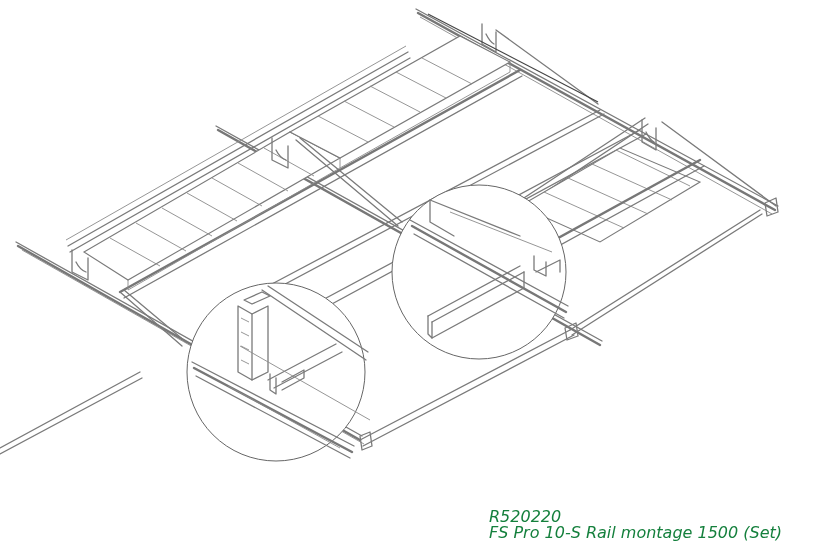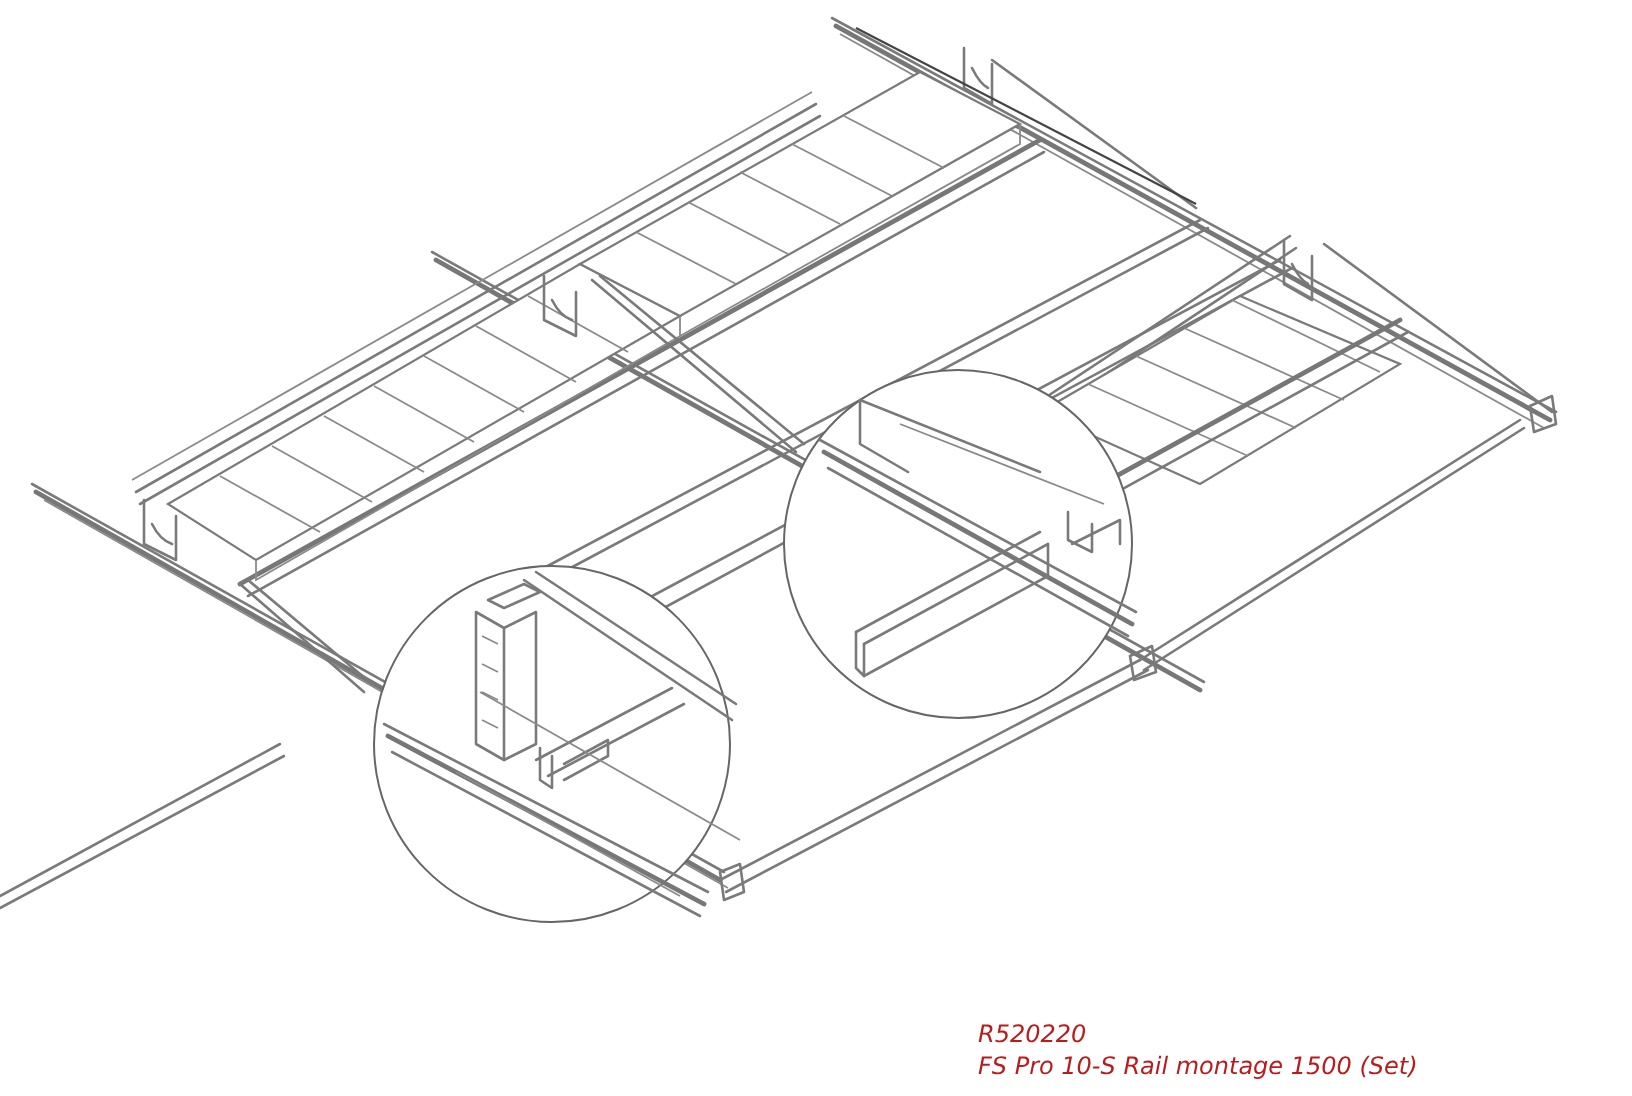--- a/index.html
+++ b/index.html
@@ -7,21 +7,21 @@
     #drawing { position: absolute; left: 0; top: 0; width: 816px; height: 548px; }
     .ln { stroke: #7a7a7a; stroke-width: 1.3; fill: none; stroke-linecap: round; stroke-linejoin: round; }
     .ln-thin { stroke: #8a8a8a; stroke-width: 0.9; fill: none; }
     .ln-thick { stroke: #777777; stroke-width: 2.4; fill: none; stroke-linecap: round; }
     .ln-dark { stroke: #444444; stroke-width: 1.1; fill: none; }
     .panel { fill: #ffffff; stroke: #7a7a7a; stroke-width: 1.1; }
     .zoom-circle { fill: #ffffff; stroke: #666666; stroke-width: 1; }
     .caption {
       position: absolute; left: 489px; top: 509px;
       font-family: "DejaVu Sans", sans-serif; font-style: italic;
-      font-size: 12px; line-height: 16px; color: #b91c1c;
+      font-size: 16px; line-height: 16px; color: #15803d;
     }
     .caption div { white-space: nowrap; }
   </style>
 </head>
 <body>
 
 <svg id="drawing" viewBox="0 0 816 548" xmlns="http://www.w3.org/2000/svg">
 
   <g>
 

